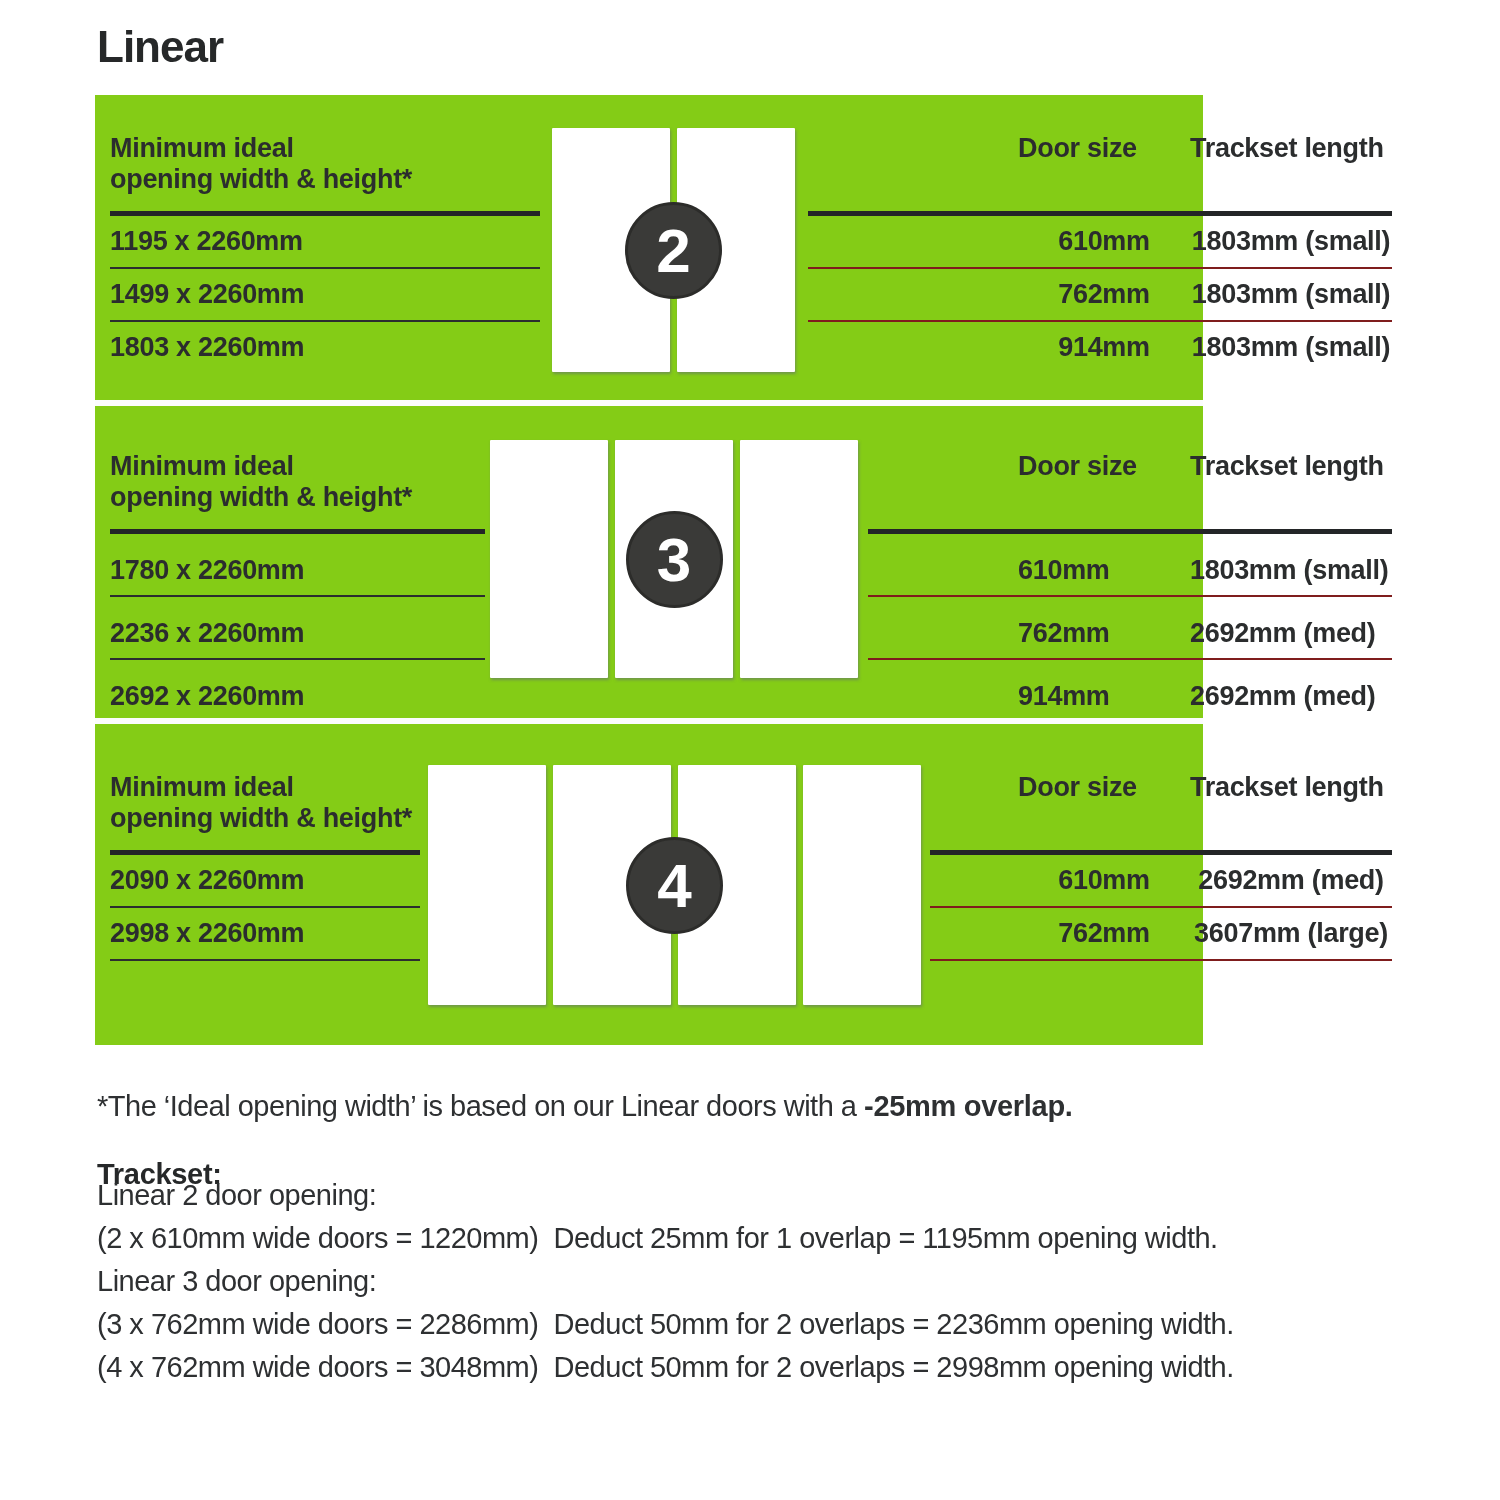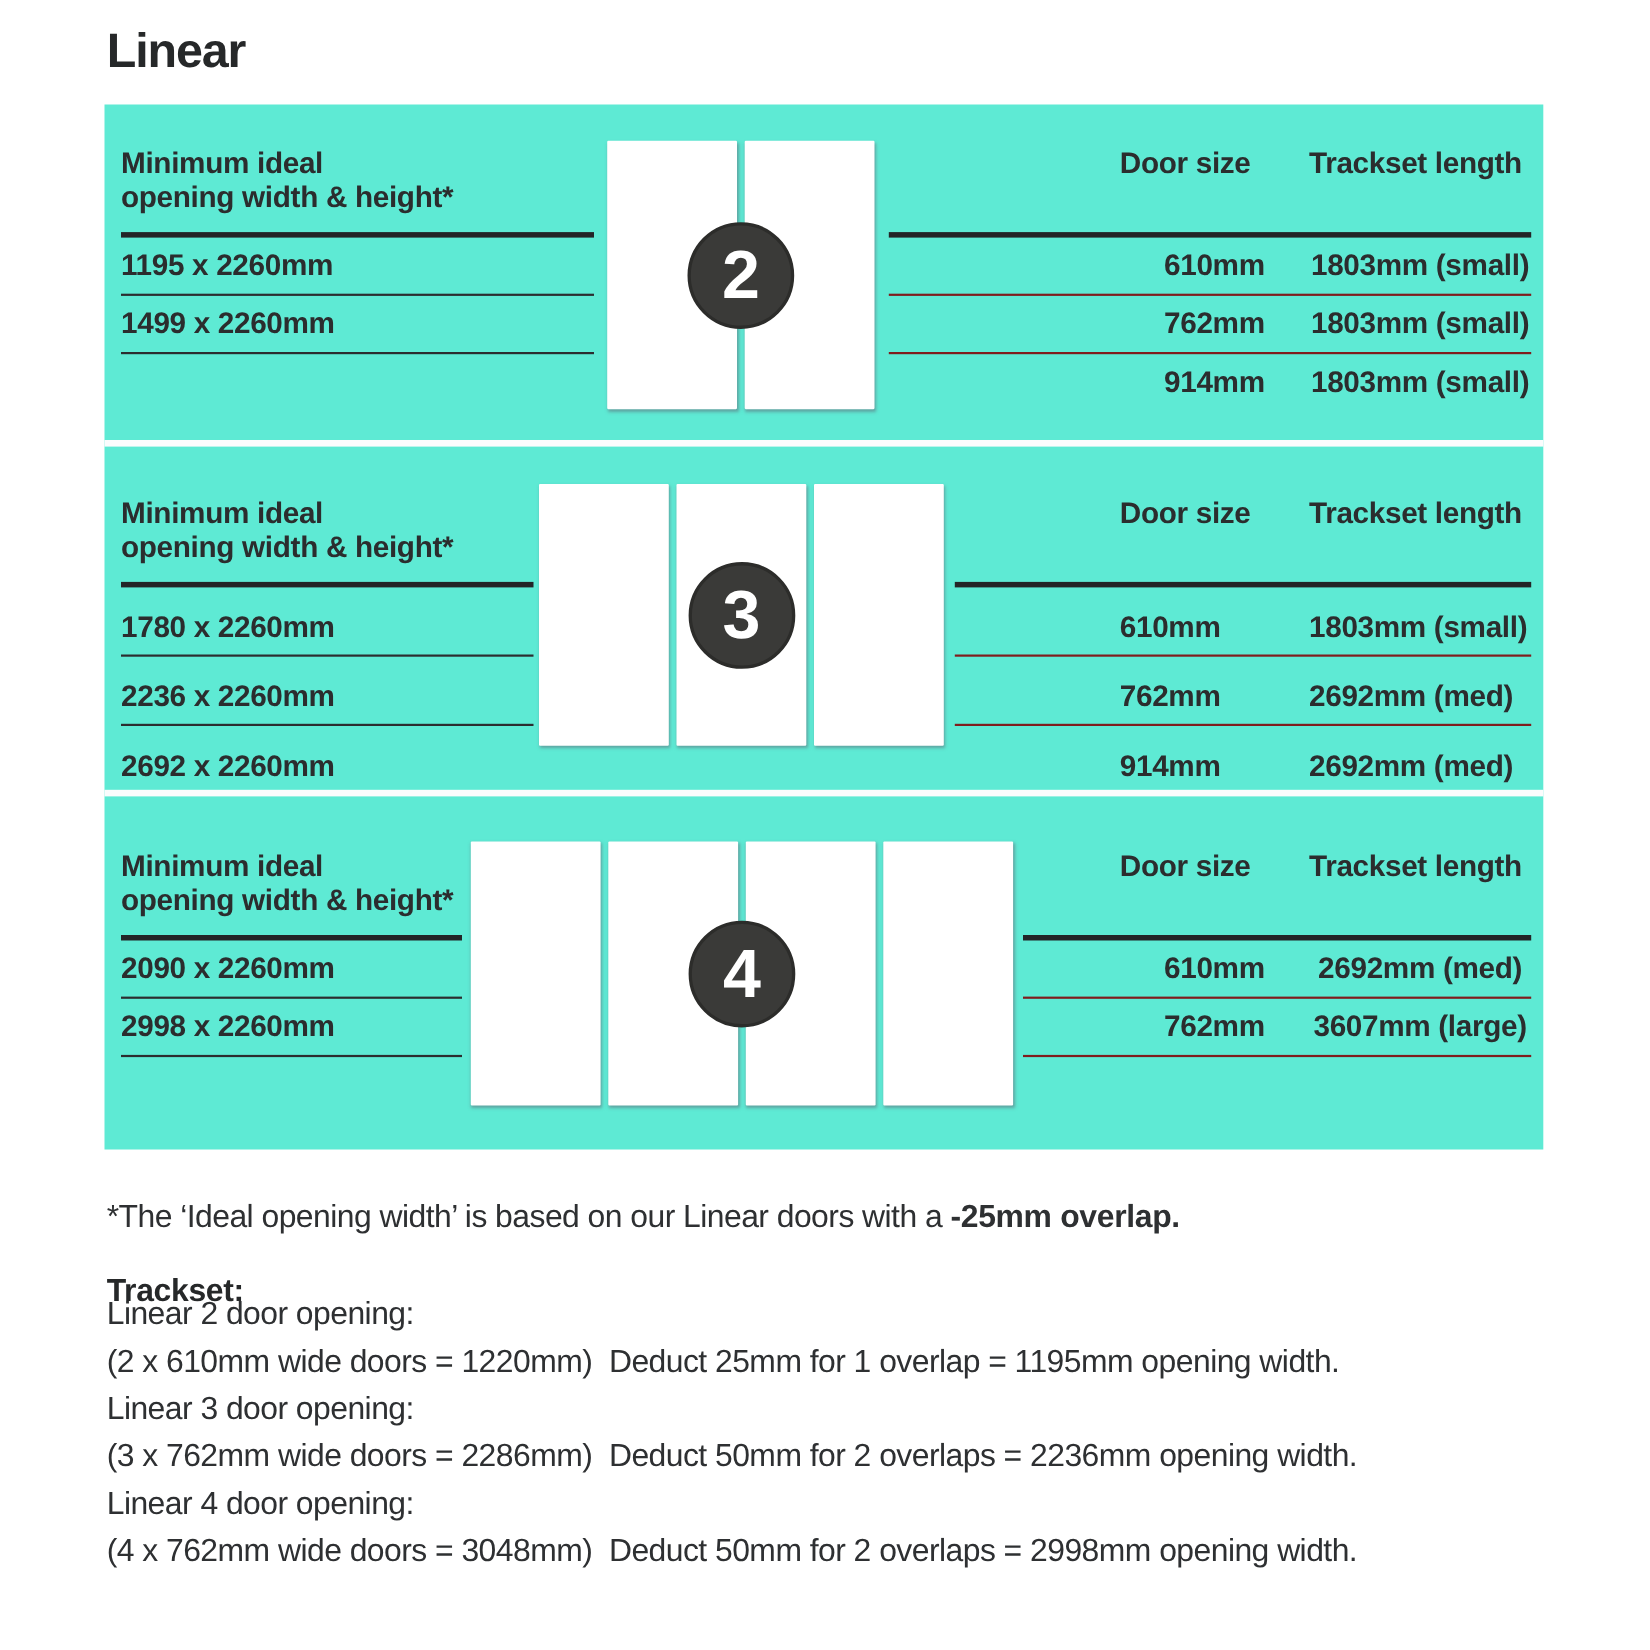--- a/index.html
+++ b/index.html
@@ -5,22 +5,22 @@
   html,body{margin:0;padding:0;background:#ffffff;}
   .page{
     position:relative;width:1500px;height:1500px;background:#ffffff;
     font-family:"Liberation Sans","DejaVu Sans",sans-serif;color:#2b2d2e;overflow:hidden;border-radius:10px;
   }
   .title{
     position:absolute;left:97px;top:22px;margin:0;
     font-size:44px;font-weight:bold;letter-spacing:-1px;color:#262829;
   }
   .panel{
-    position:absolute;left:95px;top:95px;width:1308px;height:950px;
-    background:#5eead4;
+    position:absolute;left:95px;top:95px;width:1108px;height:950px;
+    background:#84cc16;
   }
   .sec{display:contents;}
   .divider{position:absolute;left:0;width:100%;height:6px;background:#fbfcfd;}
 
   
   .ltbl,.rtbl{position:absolute;font-size:27px;font-weight:bold;letter-spacing:-0.3px;}
   .tbl-hdr{height:62px;line-height:31px;white-space:pre-line;margin-bottom:16px;}
   .rhdr{height:62px;margin-bottom:16px;align-items:flex-start !important;line-height:31px;}
   .thick-rule{height:5px;background:#232527;}
   .trow{display:flex;align-items:center;border-bottom:2px solid #2b2d2f;}
@@ -65,20 +65,21 @@
   <div class="panel">
 
     
     <section class="sec">
       <div class="ltbl" style="left:15px;top:38px;width:430px">
         <div class="tbl-hdr">Minimum ideal
 opening width &amp; height*</div>
         <div class="thick-rule"></div>
         <div class="trow h51">1195 x 2260mm</div>
         <div class="trow h51">1499 x 2260mm</div>
+        <div class="trow h51 nob">1803 x 2260mm</div>
       </div>
 
       <div class="doors" style="left:457px;top:33px;width:243px;height:244px">
         <div class="door"></div>
         <div class="door"></div>
         <div class="badge">2</div>
       </div>
 
       <div class="rtbl" style="left:713px;top:38px;width:584px;--c1ml:210px">
         <div class="rrow rhdr">
@@ -183,17 +184,16 @@
 
   <p class="footnote"><span>*The ‘Ideal opening width’ is based on our Linear doors with a </span><b>-25mm overlap.</b></p>
 
   <p class="ex-heading">Trackset:</p>
 
   <div class="ex-lines">
     <div class="ex-line">Linear 2 door opening:</div>
     <div class="ex-line">(2 x 610mm wide doors = 1220mm)  Deduct 25mm for 1 overlap = 1195mm opening width.</div>
     <div class="ex-line">Linear 3 door opening:</div>
     <div class="ex-line">(3 x 762mm wide doors = 2286mm)  Deduct 50mm for 2 overlaps = 2236mm opening width.</div>
-    <div class="ex-line">Linear 4 door opening:</div>
     <div class="ex-line">(4 x 762mm wide doors = 3048mm)  Deduct 50mm for 2 overlaps = 2998mm opening width.</div>
   </div>
 
 </div>
 
 </body></html>

